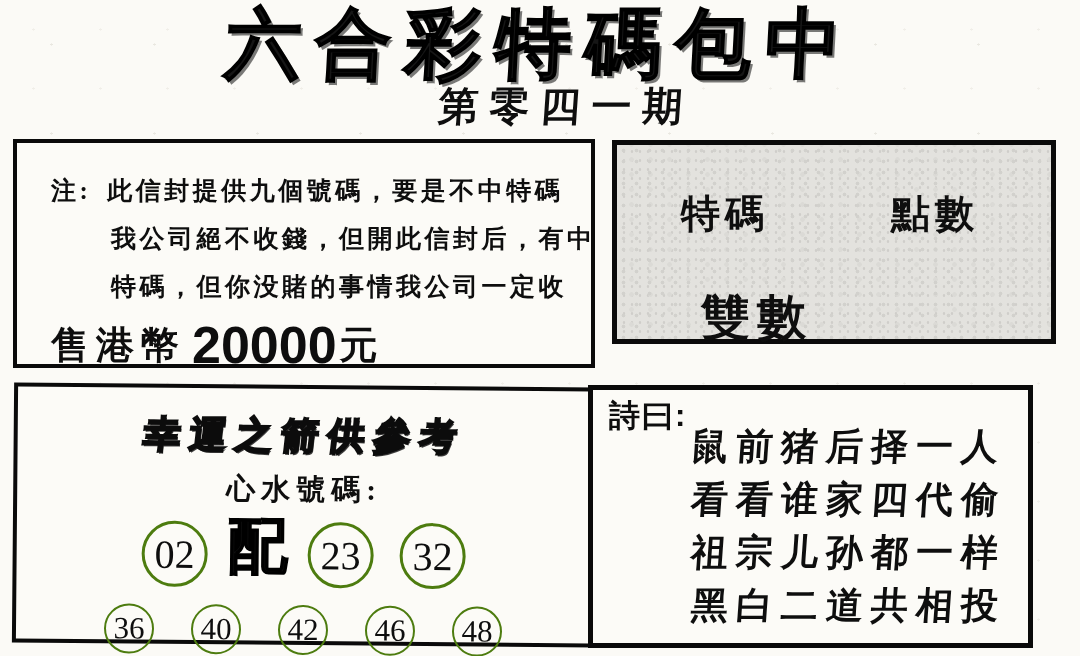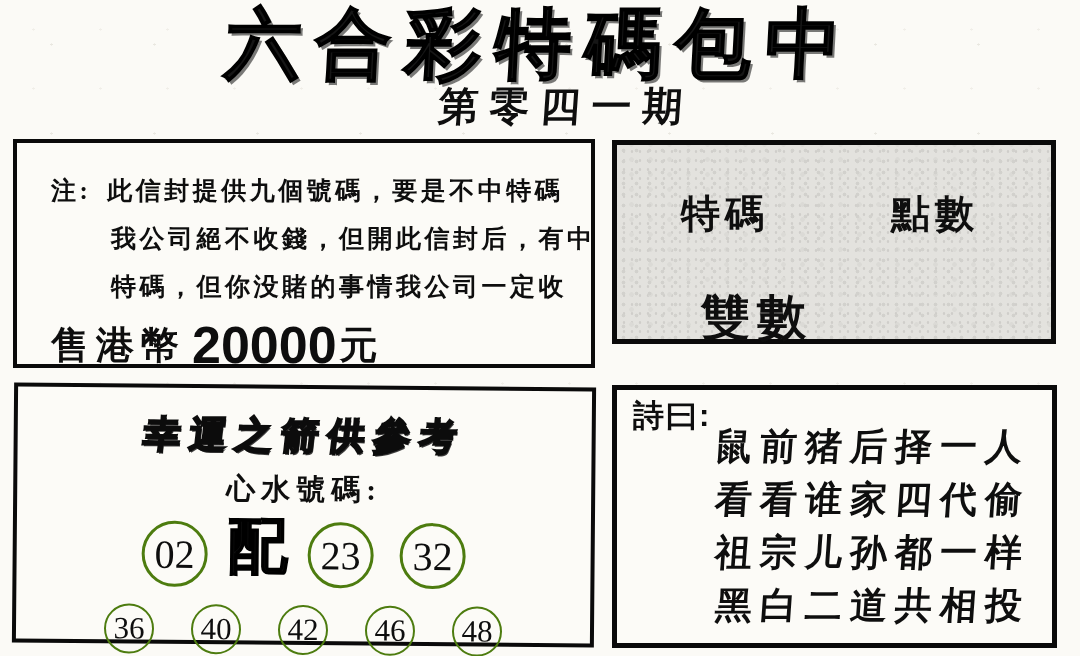--- a/index.html
+++ b/index.html
@@ -72,21 +72,21 @@
   .circle{
     display:flex;align-items:center;justify-content:center;
     border:3px solid #4d7c0f;border-radius:50%;
     background:transparent;font-weight:500;
   }
   .circle-big{width:60px;height:60px;font-size:40px;}
   .circle-small{width:46px;height:46px;font-size:31px;border-width:2.5px;}
   .pair-word{font-size:60px;font-weight:900;line-height:1;margin:-16px -6px 0;
     -webkit-text-stroke:1.5px #000;}
   
-  .poem-box{left:612px;top:385px;width:445px;height:263px;border-width:5px;}
+  .poem-box{left:588px;top:385px;width:445px;height:263px;border-width:5px;}
   .poem-label{
     position:absolute;top:5px;left:16px;
     font-family:"Liberation Sans", sans-serif;
     font-size:31px;font-weight:700;letter-spacing:2px;
   }
   .poem-lines{margin:30px 8px 0 84px;text-align:center;}
   .poem-line{
     font-size:37px;font-weight:900;letter-spacing:8px;line-height:53px;
     white-space:nowrap;transform:skewX(-4deg);
   }

